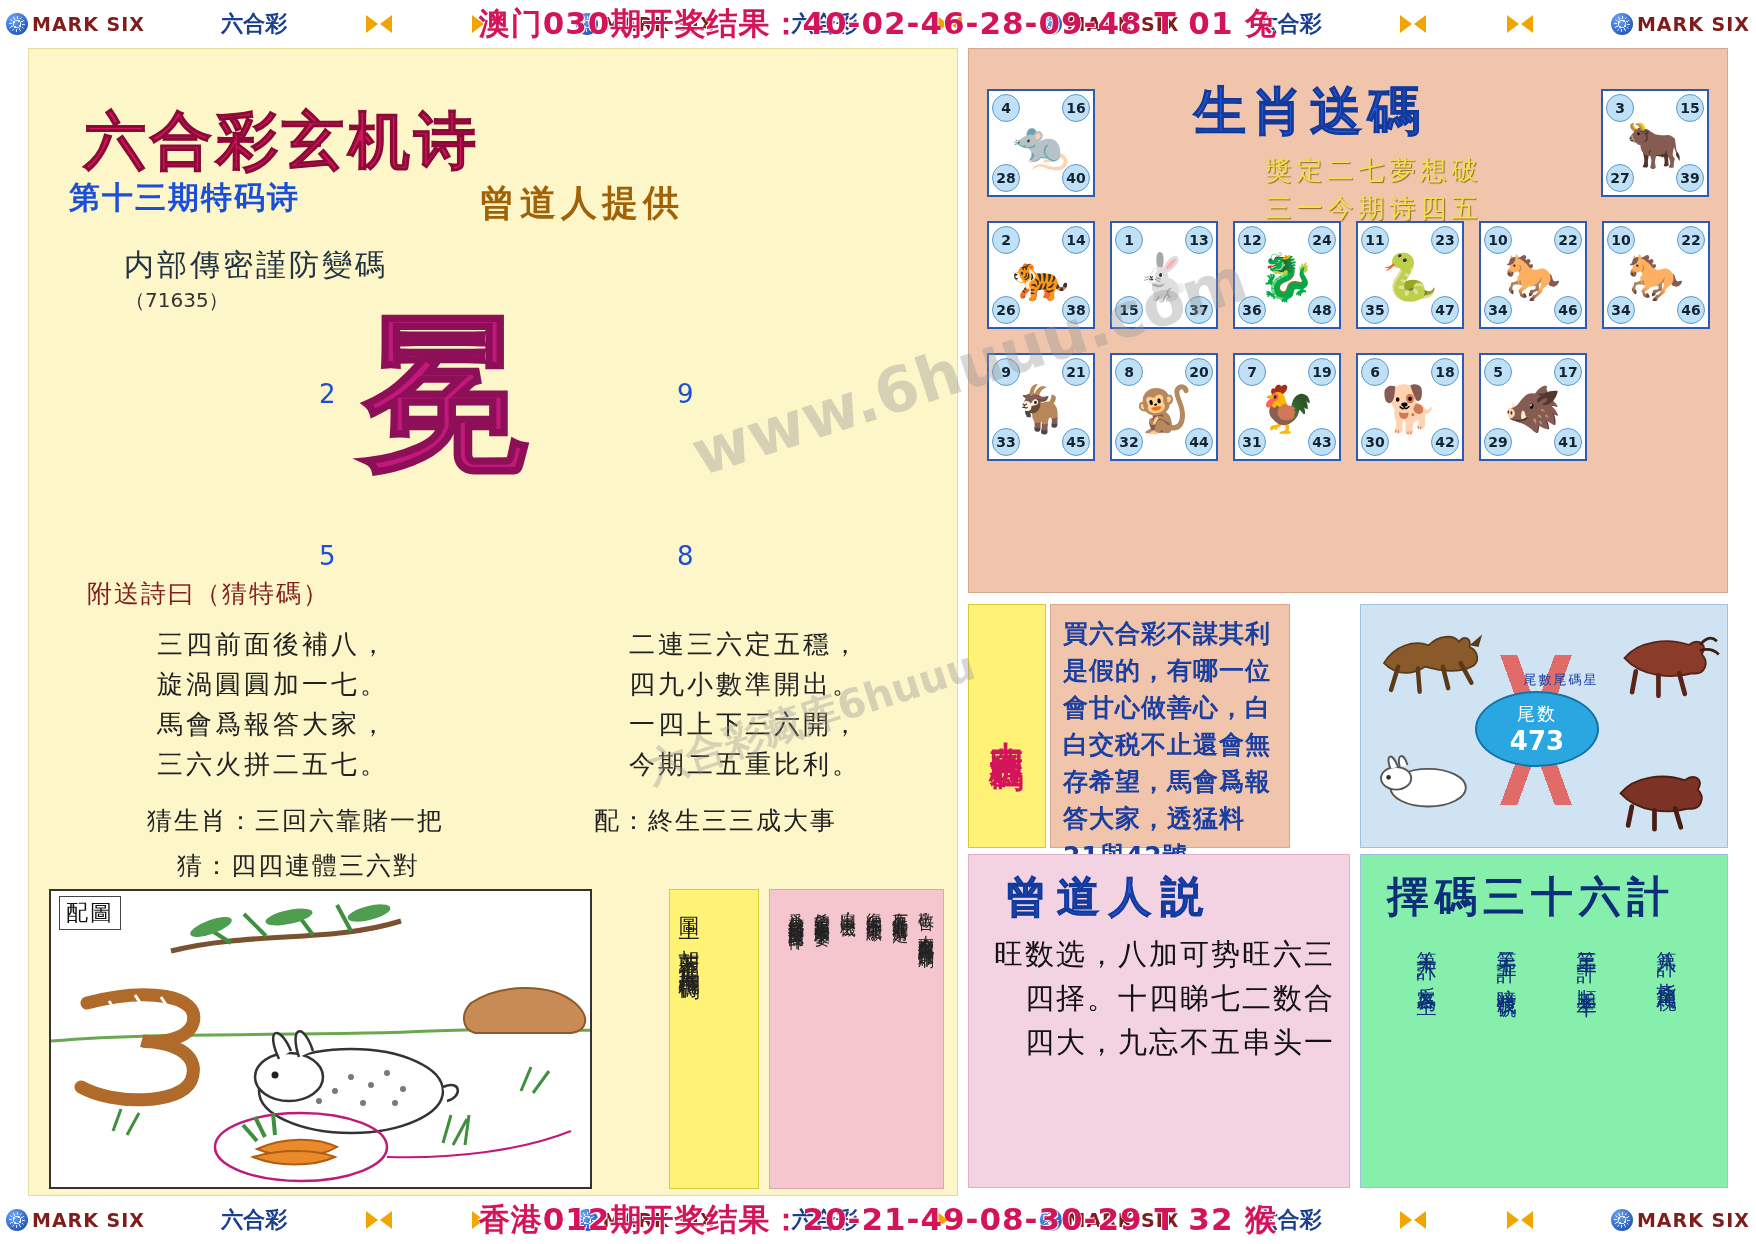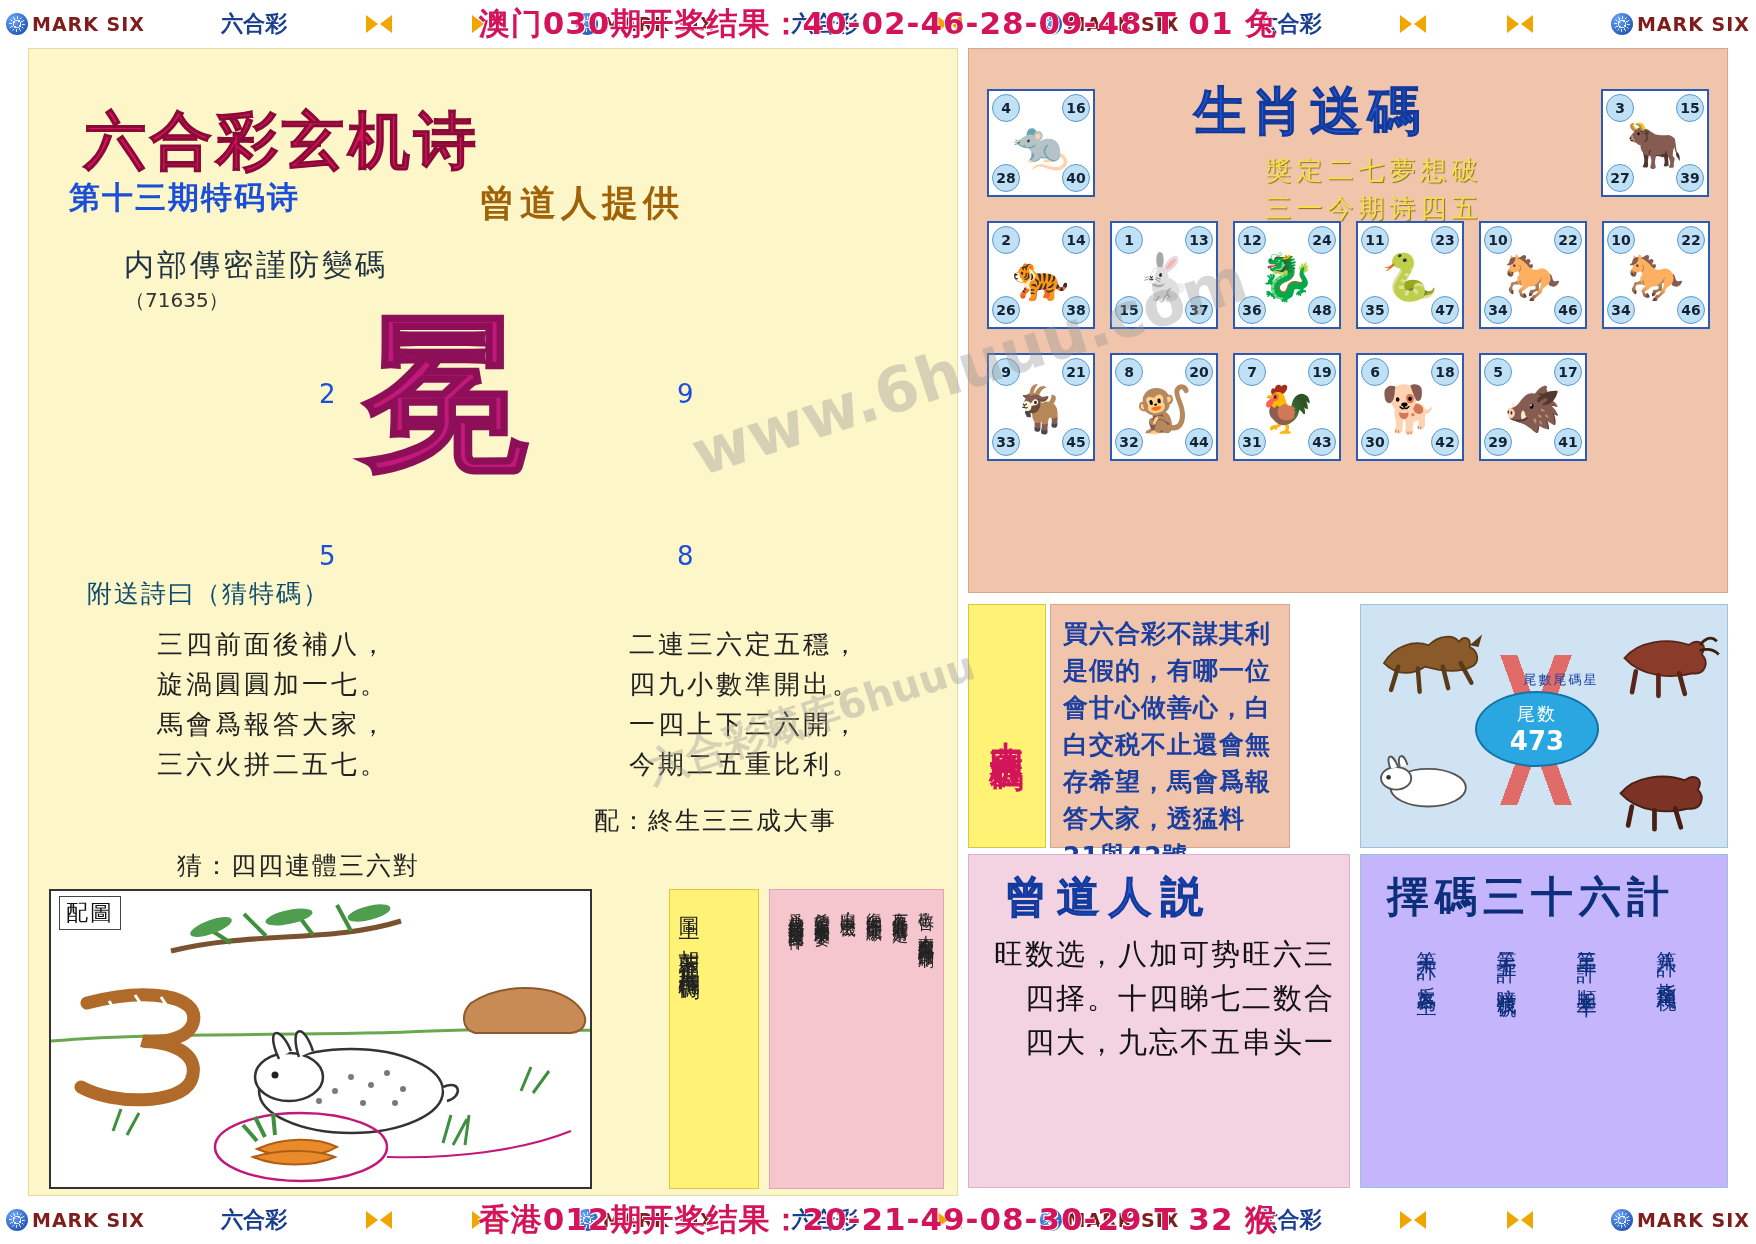--- a/index.html
+++ b/index.html
@@ -110,21 +110,21 @@
   .corner{
     position:absolute;font-family:"DejaVu Sans",sans-serif;font-size:26px;color:#1b4fd8;
   }
   .c-tl{left:290px;top:330px;}
   .c-tr{left:648px;top:330px;}
   .c-bl{left:290px;top:492px;}
   .c-br{left:648px;top:492px;}
 
   .poem-head{
     position:absolute;left:58px;top:528px;
-    font-family:"DejaVu Serif",serif;font-size:25px;color:#0c4a6e;letter-spacing:2px;
+    font-family:"DejaVu Serif",serif;font-size:25px;color:#7f1d1d;letter-spacing:2px;
   }
   .poem{
     position:absolute;font-family:"DejaVu Serif",serif;font-size:26px;
     color:#222;letter-spacing:3px;line-height:40px;
   }
   .poem-left{left:128px;top:575px;}
   .poem-right{left:600px;top:575px;}
   .guess-row{
     position:absolute;left:118px;top:755px;
     font-family:"DejaVu Serif",serif;font-size:25px;color:#222;letter-spacing:2px;
@@ -254,21 +254,21 @@
       linear-gradient(70deg,transparent 47%,#e8443c 47% 53%,transparent 53%),
       linear-gradient(-70deg,transparent 47%,#e8443c 47% 53%,transparent 53%);
     opacity:.75;
   }
   .tail-small{
     position:absolute;left:112px;top:66px;width:128px;text-align:center;
     font-family:"DejaVu Sans",sans-serif;font-size:13px;color:#1b3fa0;letter-spacing:2px;margin-left:24px;
   }
   .strat-box{
     position:absolute;left:392px;top:806px;width:368px;height:334px;
-    background:#c4b5fd;border:1px solid #9ec2de;box-sizing:border-box;
+    background:#86efac;border:1px solid #9ec2de;box-sizing:border-box;
   }
   .strat-title{
     position:absolute;left:26px;top:14px;
     font-family:"DejaVu Sans",sans-serif;font-weight:bold;font-size:42px;
     color:#0d2f7a;letter-spacing:6px;
   }
   .strat-cols{
     position:absolute;left:26px;top:80px;width:320px;height:240px;
     display:flex;flex-direction:row-reverse;justify-content:space-around;
   }
@@ -359,20 +359,21 @@
       <div>馬會爲報答大家，</div>
       <div>三六火拼二五七。</div>
     </div>
     <div class="poem poem-right">
       <div>二連三六定五穩，</div>
       <div>四九小數準開出。</div>
       <div>一四上下三六開，</div>
       <div>今期二五重比利。</div>
     </div>
 
+    <div class="guess-row">猜生肖：三回六靠賭一把</div>
     <div class="pair-row">配：終生三三成大事</div>
     <div class="guess-row2">猜：四四連體三六對</div>
 
     <div class="pic-box">
       <svg viewBox="0 0 604 296" width="604" height="296">
         <rect x="0" y="0" width="604" height="296" fill="#ffffff"></rect>
 
         <path d="M0,150 C120,140 260,146 380,140 C470,136 540,142 604,138" stroke="#6aa84f" stroke-width="3" fill="none"></path>
 
         <path d="M120,60 C200,40 280,52 350,30" stroke="#7a5230" stroke-width="5" fill="none"></path>

